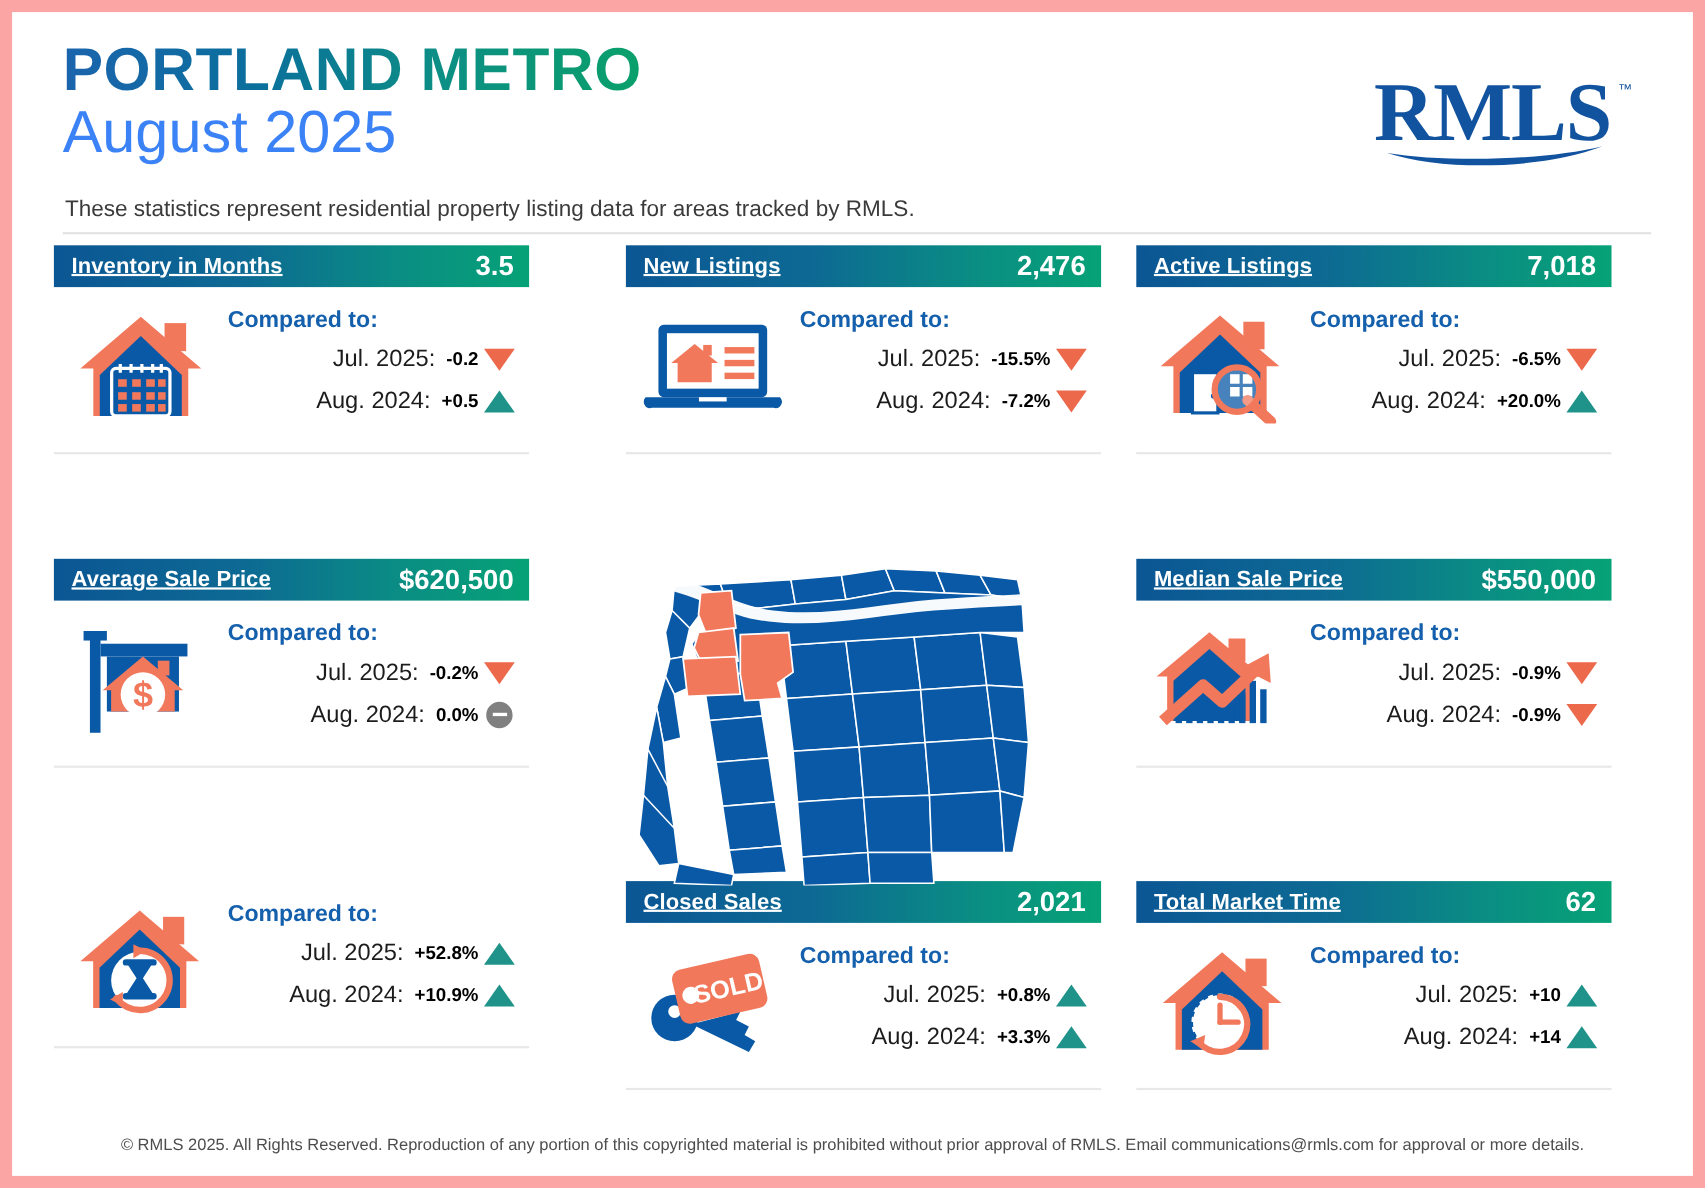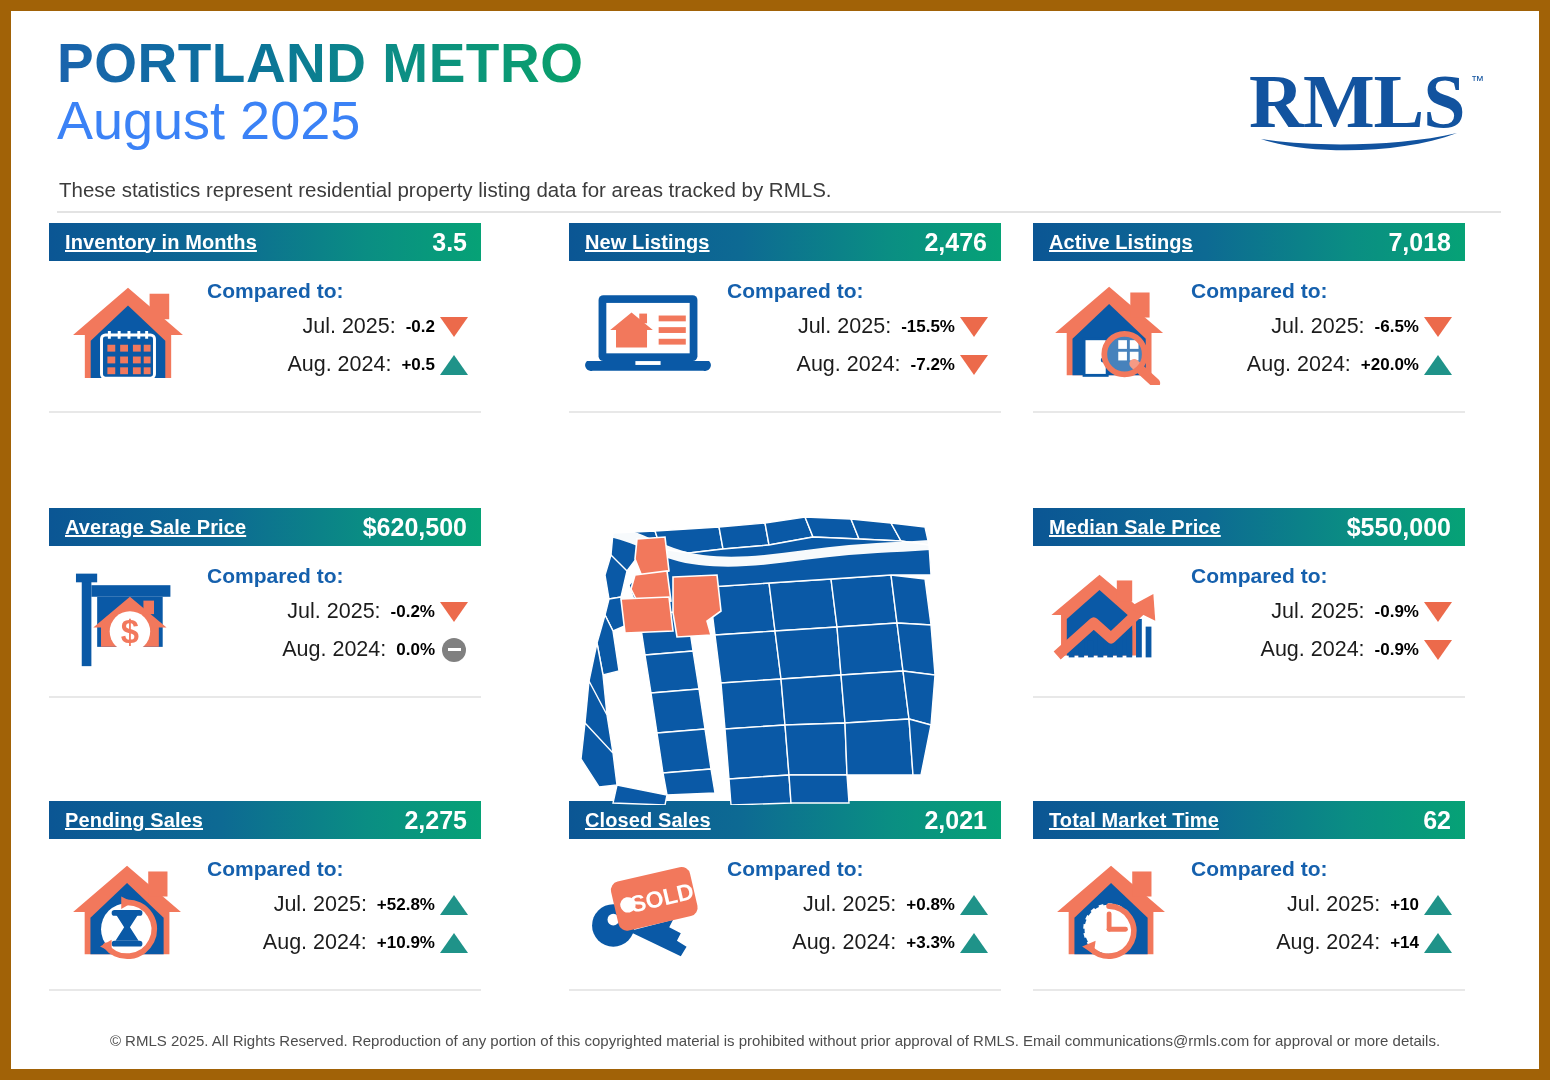--- a/index.html
+++ b/index.html
@@ -3,21 +3,21 @@
 <meta charset="utf-8">
 <style>
   * { box-sizing: border-box; margin: 0; padding: 0; }
   html, body {
     width: 1550px; height: 1080px;
     background: #ffffff;
     font-family: "Liberation Sans", sans-serif;
   }
   .frame {
     position: absolute; inset: 0;
-    border: 11px solid #a16207;
+    border: 11px solid #fca5a5;
     background: #ffffff;
     padding: 0;
   }
   .inner { position: absolute; inset: 6px; background:#fff; }
 
   
   .header { position: absolute; left: 32px; top: 14px; right: 26px; height: 170px; }
   .title-block { position: absolute; left: 8px; top: 0; }
   .title-main {
     font-size: 55px; font-weight: bold; letter-spacing: .5px; line-height: 64px;
@@ -330,24 +330,20 @@
             <span class="cmp-arrow">
                   <i class="tri-down"></i>
                 </span>
           </div>
         </div>
       </div>
       <div class="card-rule"></div>
     </div>
 
     <div class="card col-1 row-3">
-      <div class="card-header">
-        <span class="card-title">Pending Sales</span>
-        <span class="card-value">2,275</span>
-      </div>
       <div class="card-body">
         <div class="icon-wrap">
           <svg viewBox="0 0 126 108" width="122" height="104">
             <polygon points="62,8 118,56 106,56 106,100 18,100 18,56 6,56" fill="#f2785c"></polygon>
             <rect x="84" y="14" width="20" height="26" fill="#f2785c"></rect>
             <polygon points="62,26 100,62 100,100 24,100 24,62" fill="#0a59a6"></polygon>
             <circle cx="62" cy="74" r="27" fill="#fff"></circle>
             <path d="M50,58 h24 l-9,14 l9,14 h-24 l9,-14 Z" fill="#0a59a6"></path>
             <rect x="46" y="54" width="32" height="6" rx="3" fill="#0a59a6"></rect>
             <rect x="46" y="86" width="32" height="6" rx="3" fill="#0a59a6"></rect>

